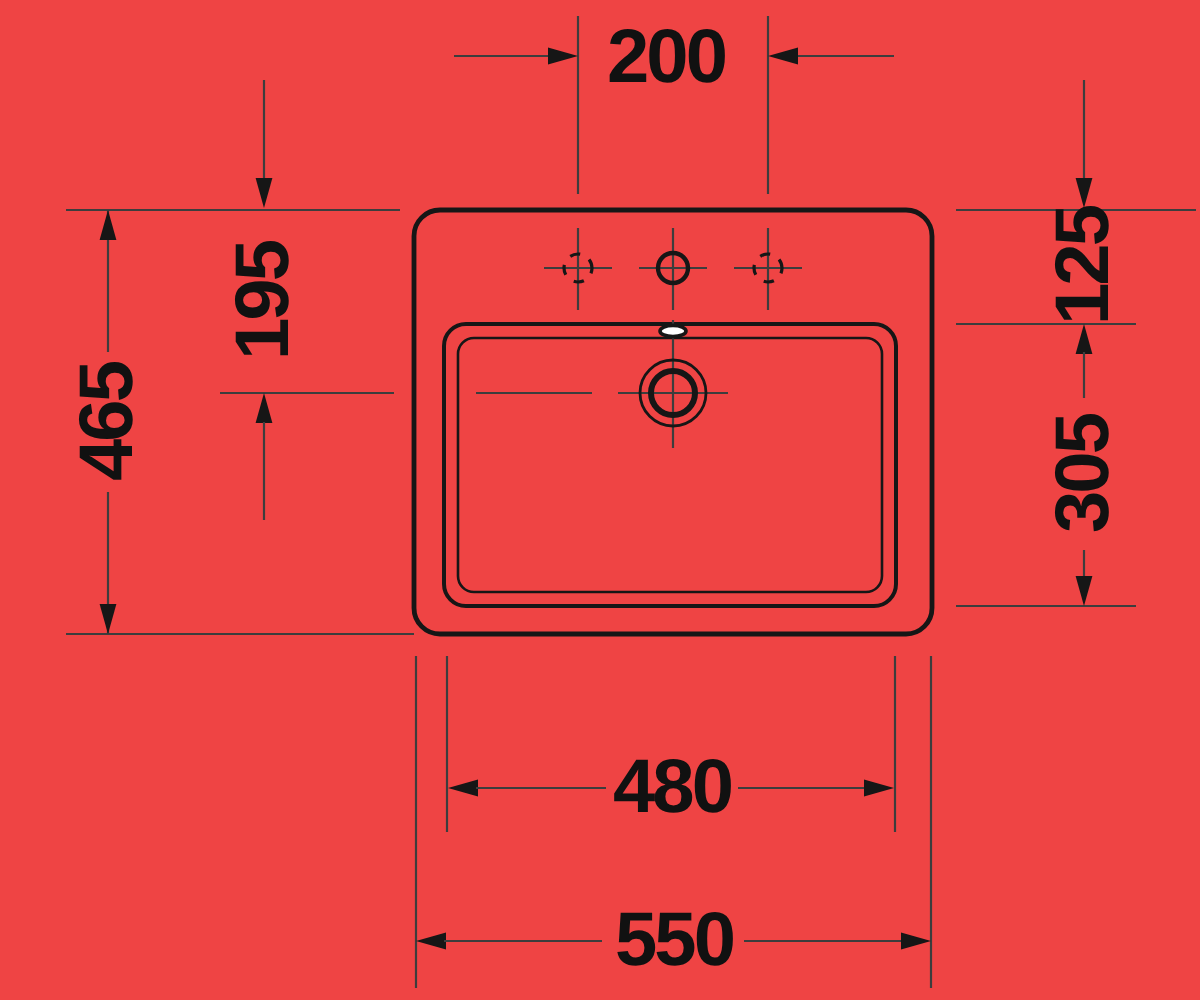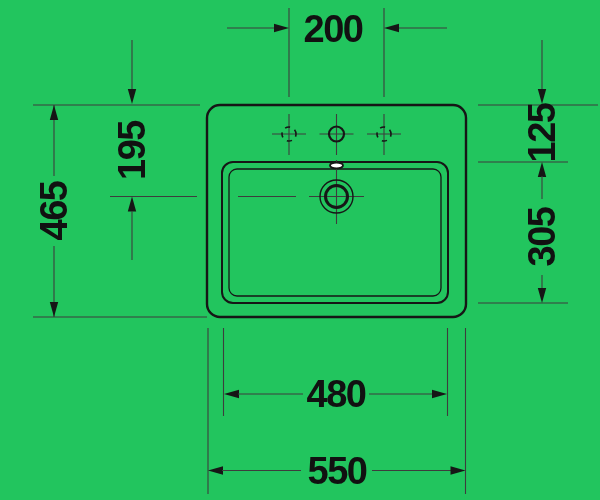--- a/index.html
+++ b/index.html
@@ -7,21 +7,21 @@
     padding: 0;
     width: 600px;
     height: 500px;
     background: #ffffff;
     font-family: "Liberation Sans", sans-serif;
   }
   .canvas {
     position: relative;
     width: 600px;
     height: 500px;
-    background: #22c55e;
+    background: #ef4444;
     overflow: hidden;
   }
   svg { display: block; }
   .outline     { stroke: #161616; fill: none; }
   .thin        { stroke: #3d3d3d; stroke-width: 1.1; fill: none; }
   .arrow       { fill: #161616; stroke: none; }
   .dim-text {
     font-family: "Liberation Sans", sans-serif;
     font-weight: bold;
     font-size: 38px;

